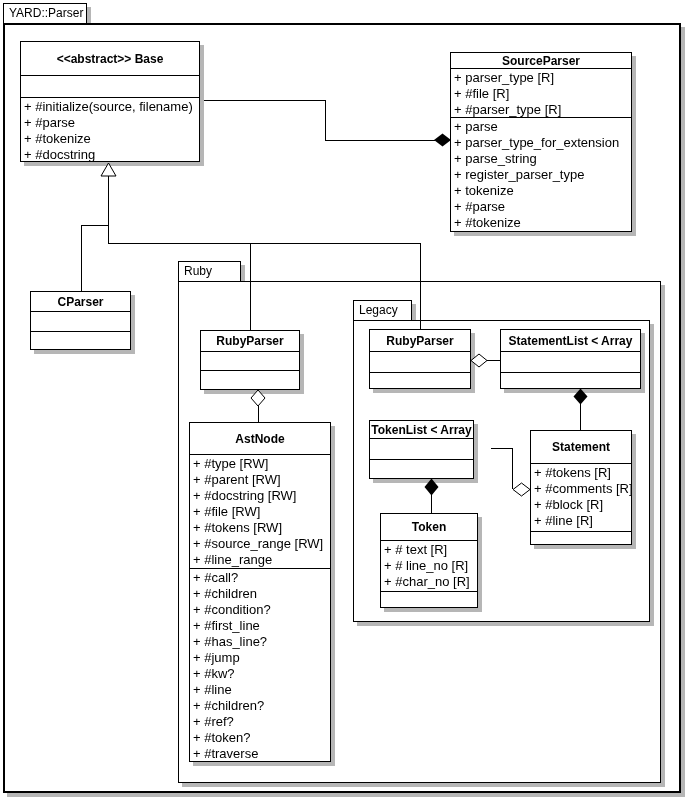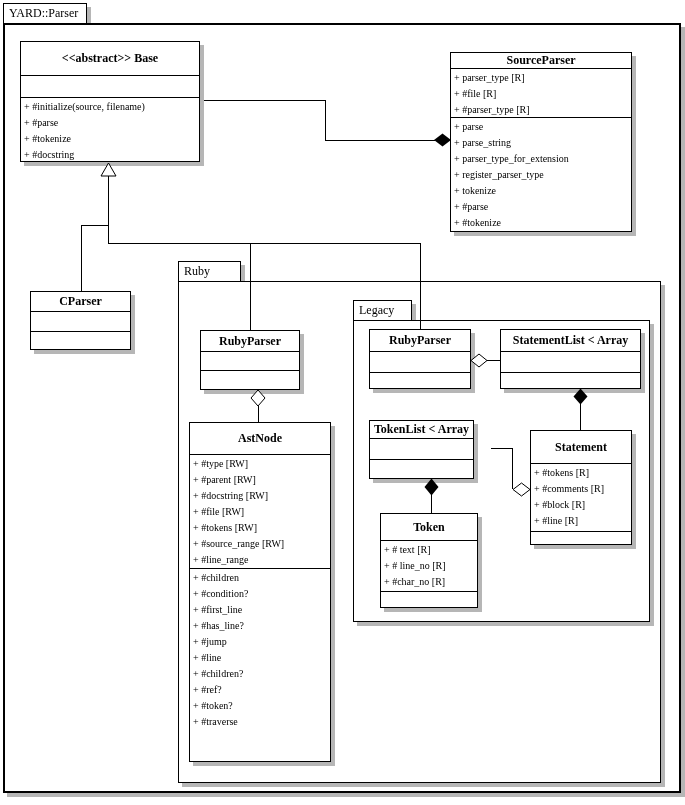--- a/index.html
+++ b/index.html
@@ -1,18 +1,18 @@
 <!DOCTYPE html>
 <html><head>
 <meta charset="utf-8">
 <style>
   html,body{margin:0;padding:0;background:#ffffff;}
   #stage{
     position:relative;width:685px;height:805px;background:#ffffff;overflow:hidden;
-    font-family:Liberation Serif, serif;color:#000;
+    font-family:Liberation Sans, sans-serif;color:#000;
   }
   .pkg-body{
     position:absolute;background:#ffffff;border:1px solid #000;
     box-shadow:4px 4px 0 #b6b6b6;box-sizing:border-box;
   }
   .pkg-body.outer{border-width:2px;}
   .pkg-tab{
     position:absolute;background:#ffffff;border:1px solid #000;
     box-shadow:4px 4px 0 #b6b6b6;box-sizing:border-box;
     font-size:12px;line-height:19px;padding:0 5px;white-space:nowrap;
@@ -23,21 +23,21 @@
     display:flex;flex-direction:column;
   }
   .cls-title{
     flex:none;display:flex;align-items:center;justify-content:center;
     font-weight:bold;font-size:12px;white-space:nowrap;box-sizing:border-box;
     border-bottom:1px solid #000;
   }
   .cls-sec{flex:none;box-sizing:border-box;overflow:hidden;padding-top:1px;}
   .cls-sec + .cls-sec{border-top:1px solid #000;}
   .cls-sec.grow{flex:1 1 auto;}
-  .member{font-size:10px;line-height:16px;padding-left:3px;white-space:nowrap;}
+  .member{font-size:13px;line-height:16px;padding-left:3px;white-space:nowrap;}
   .hline,.vline{position:absolute;background:#000;}
   .glyph{position:absolute;}
 </style>
 </head>
 <body>
 
 <div id="stage">
 
   <div class="pkg-tab" style="left:3px;top:3px;width:84px;height:21px">YARD::Parser</div>
   <div class="pkg-body outer" style="left:3px;top:23px;width:678px;height:770px"></div>
@@ -83,22 +83,22 @@
 
   <div class="cls" style="left:450px;top:52px;width:182px;height:180px">
     <div class="cls-title" style="height:16px">SourceParser</div>
     <div class="cls-sec" style="height:48px">
         <div class="member">+ parser_type [R]</div>
         <div class="member">+ #file [R]</div>
         <div class="member">+ #parser_type [R]</div>
       </div>
     <div class="cls-sec grow">
         <div class="member">+ parse</div>
+        <div class="member">+ parser_type_for_extension</div>
         <div class="member">+ parse_string</div>
-        <div class="member">+ parser_type_for_extension</div>
         <div class="member">+ register_parser_type</div>
         <div class="member">+ tokenize</div>
         <div class="member">+ #parse</div>
         <div class="member">+ #tokenize</div>
       </div>
   </div>
 
   <div class="cls" style="left:30px;top:291px;width:101px;height:59px">
     <div class="cls-title" style="height:20px">CParser</div>
     <div class="cls-sec" style="height:19px"></div>
@@ -116,25 +116,27 @@
     <div class="cls-sec" style="height:113px">
         <div class="member">+ #type [RW]</div>
         <div class="member">+ #parent [RW]</div>
         <div class="member">+ #docstring [RW]</div>
         <div class="member">+ #file [RW]</div>
         <div class="member">+ #tokens [RW]</div>
         <div class="member">+ #source_range [RW]</div>
         <div class="member">+ #line_range</div>
       </div>
     <div class="cls-sec grow">
+        <div class="member">+ #call?</div>
         <div class="member">+ #children</div>
         <div class="member">+ #condition?</div>
         <div class="member">+ #first_line</div>
         <div class="member">+ #has_line?</div>
         <div class="member">+ #jump</div>
+        <div class="member">+ #kw?</div>
         <div class="member">+ #line</div>
         <div class="member">+ #children?</div>
         <div class="member">+ #ref?</div>
         <div class="member">+ #token?</div>
         <div class="member">+ #traverse</div>
       </div>
   </div>
 
   <div class="cls" style="left:369px;top:329px;width:102px;height:60px">
     <div class="cls-title" style="height:22px">RubyParser</div>

